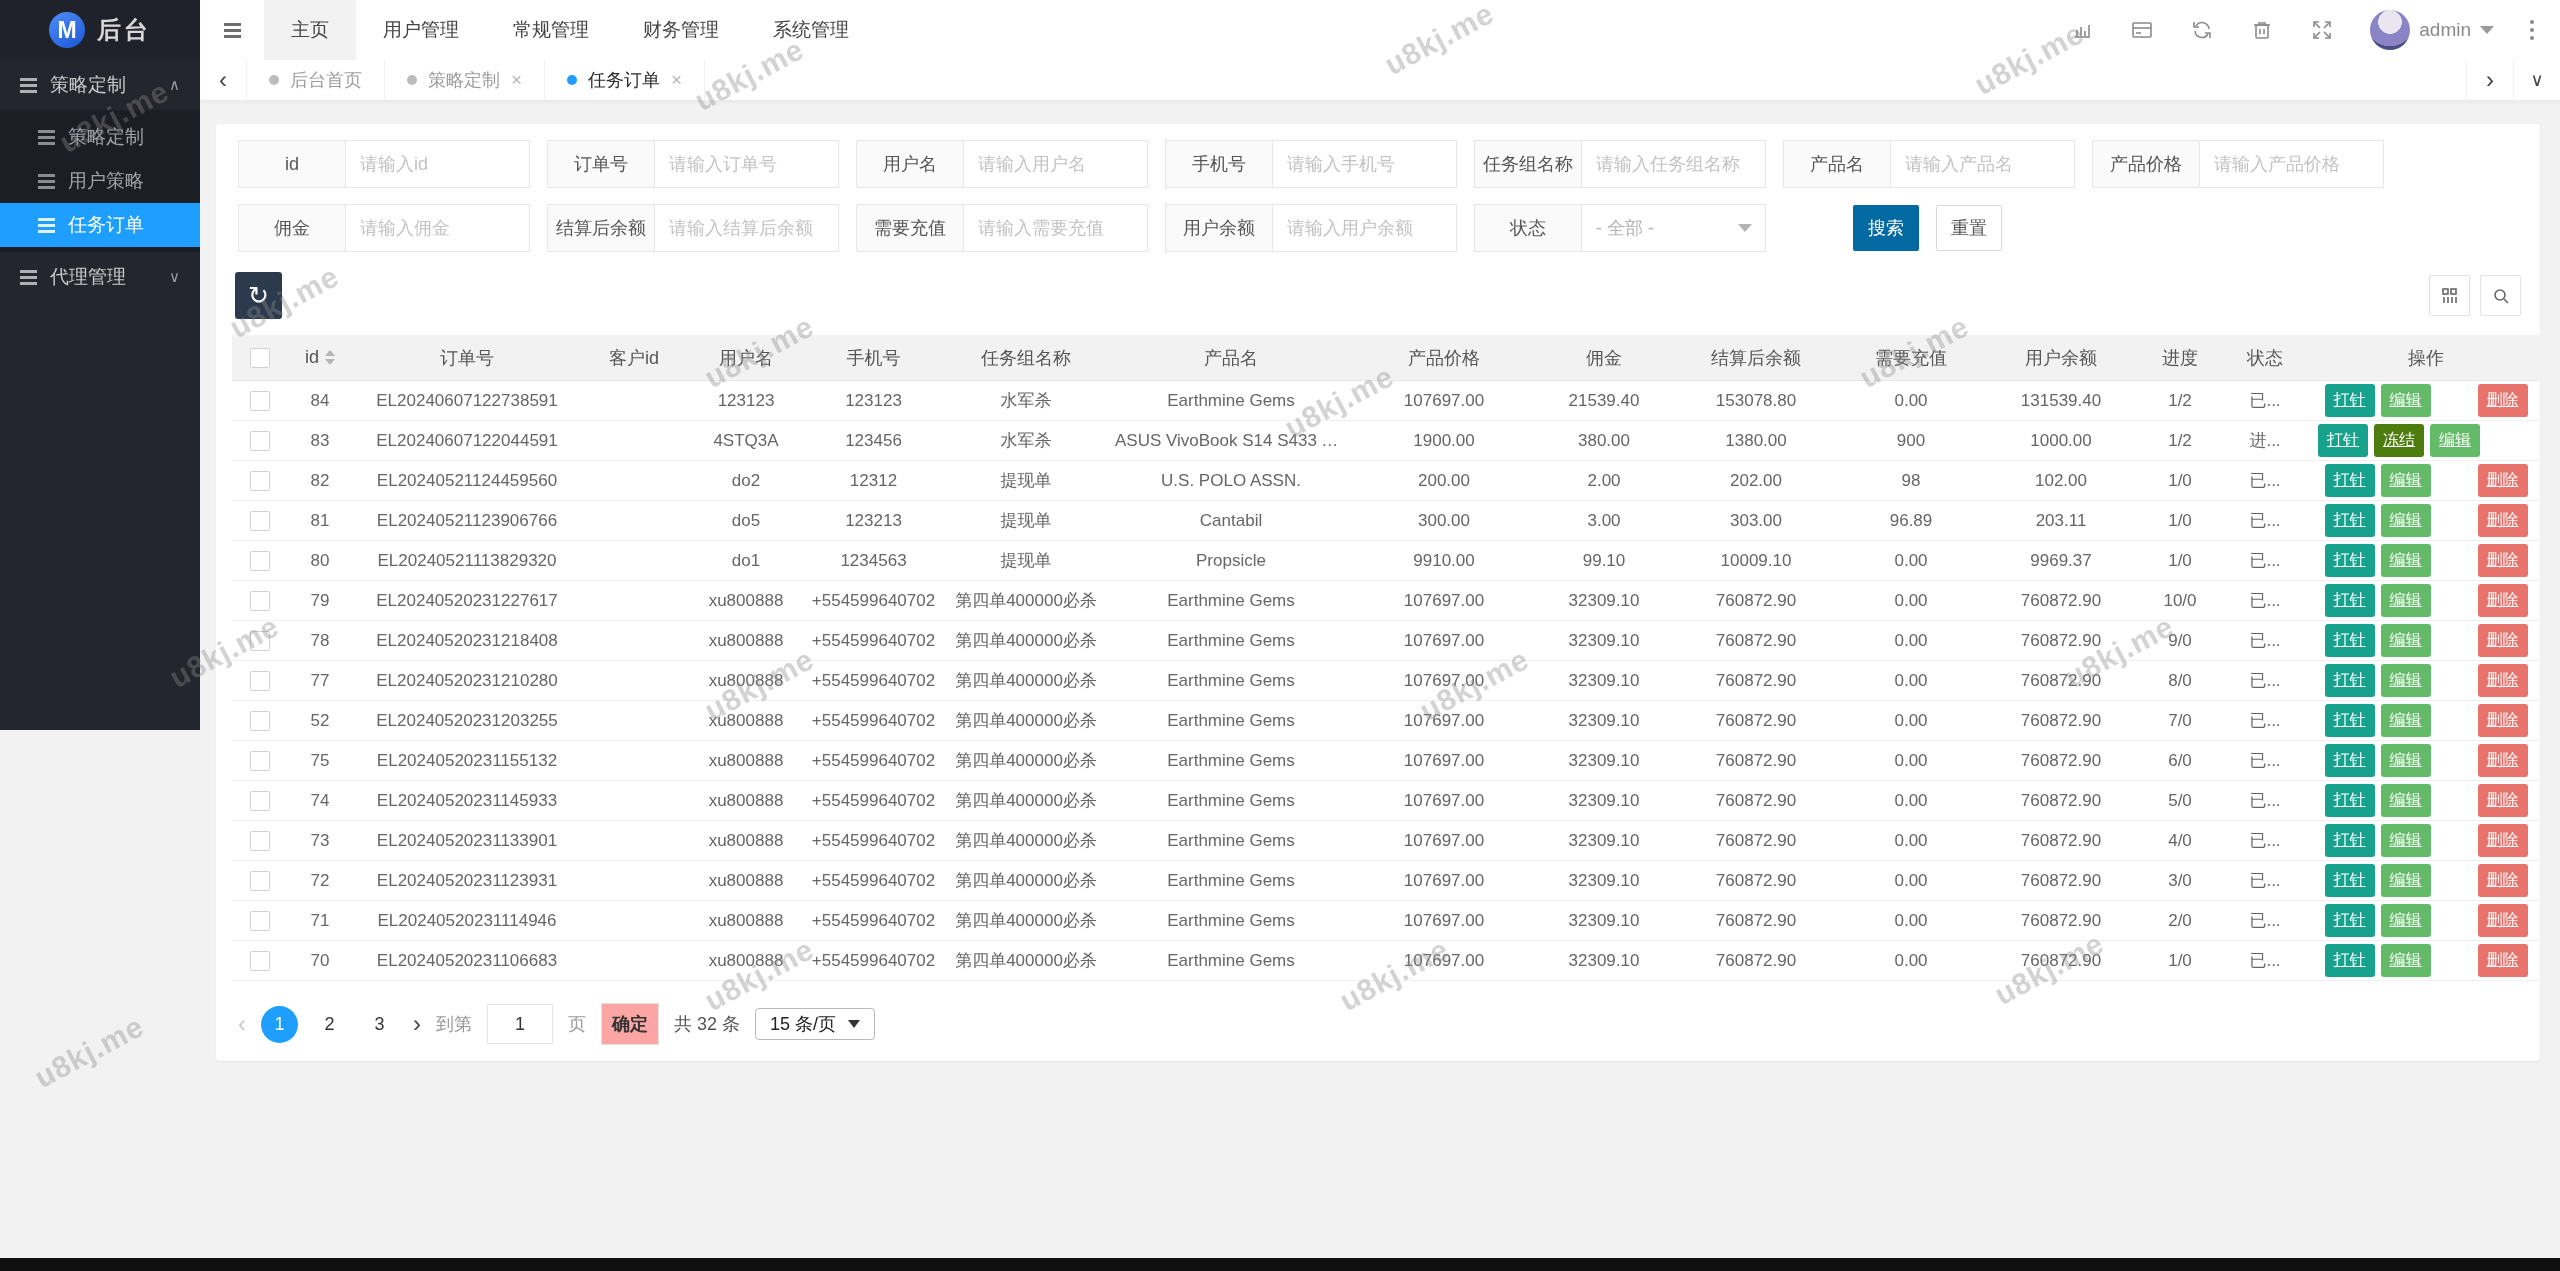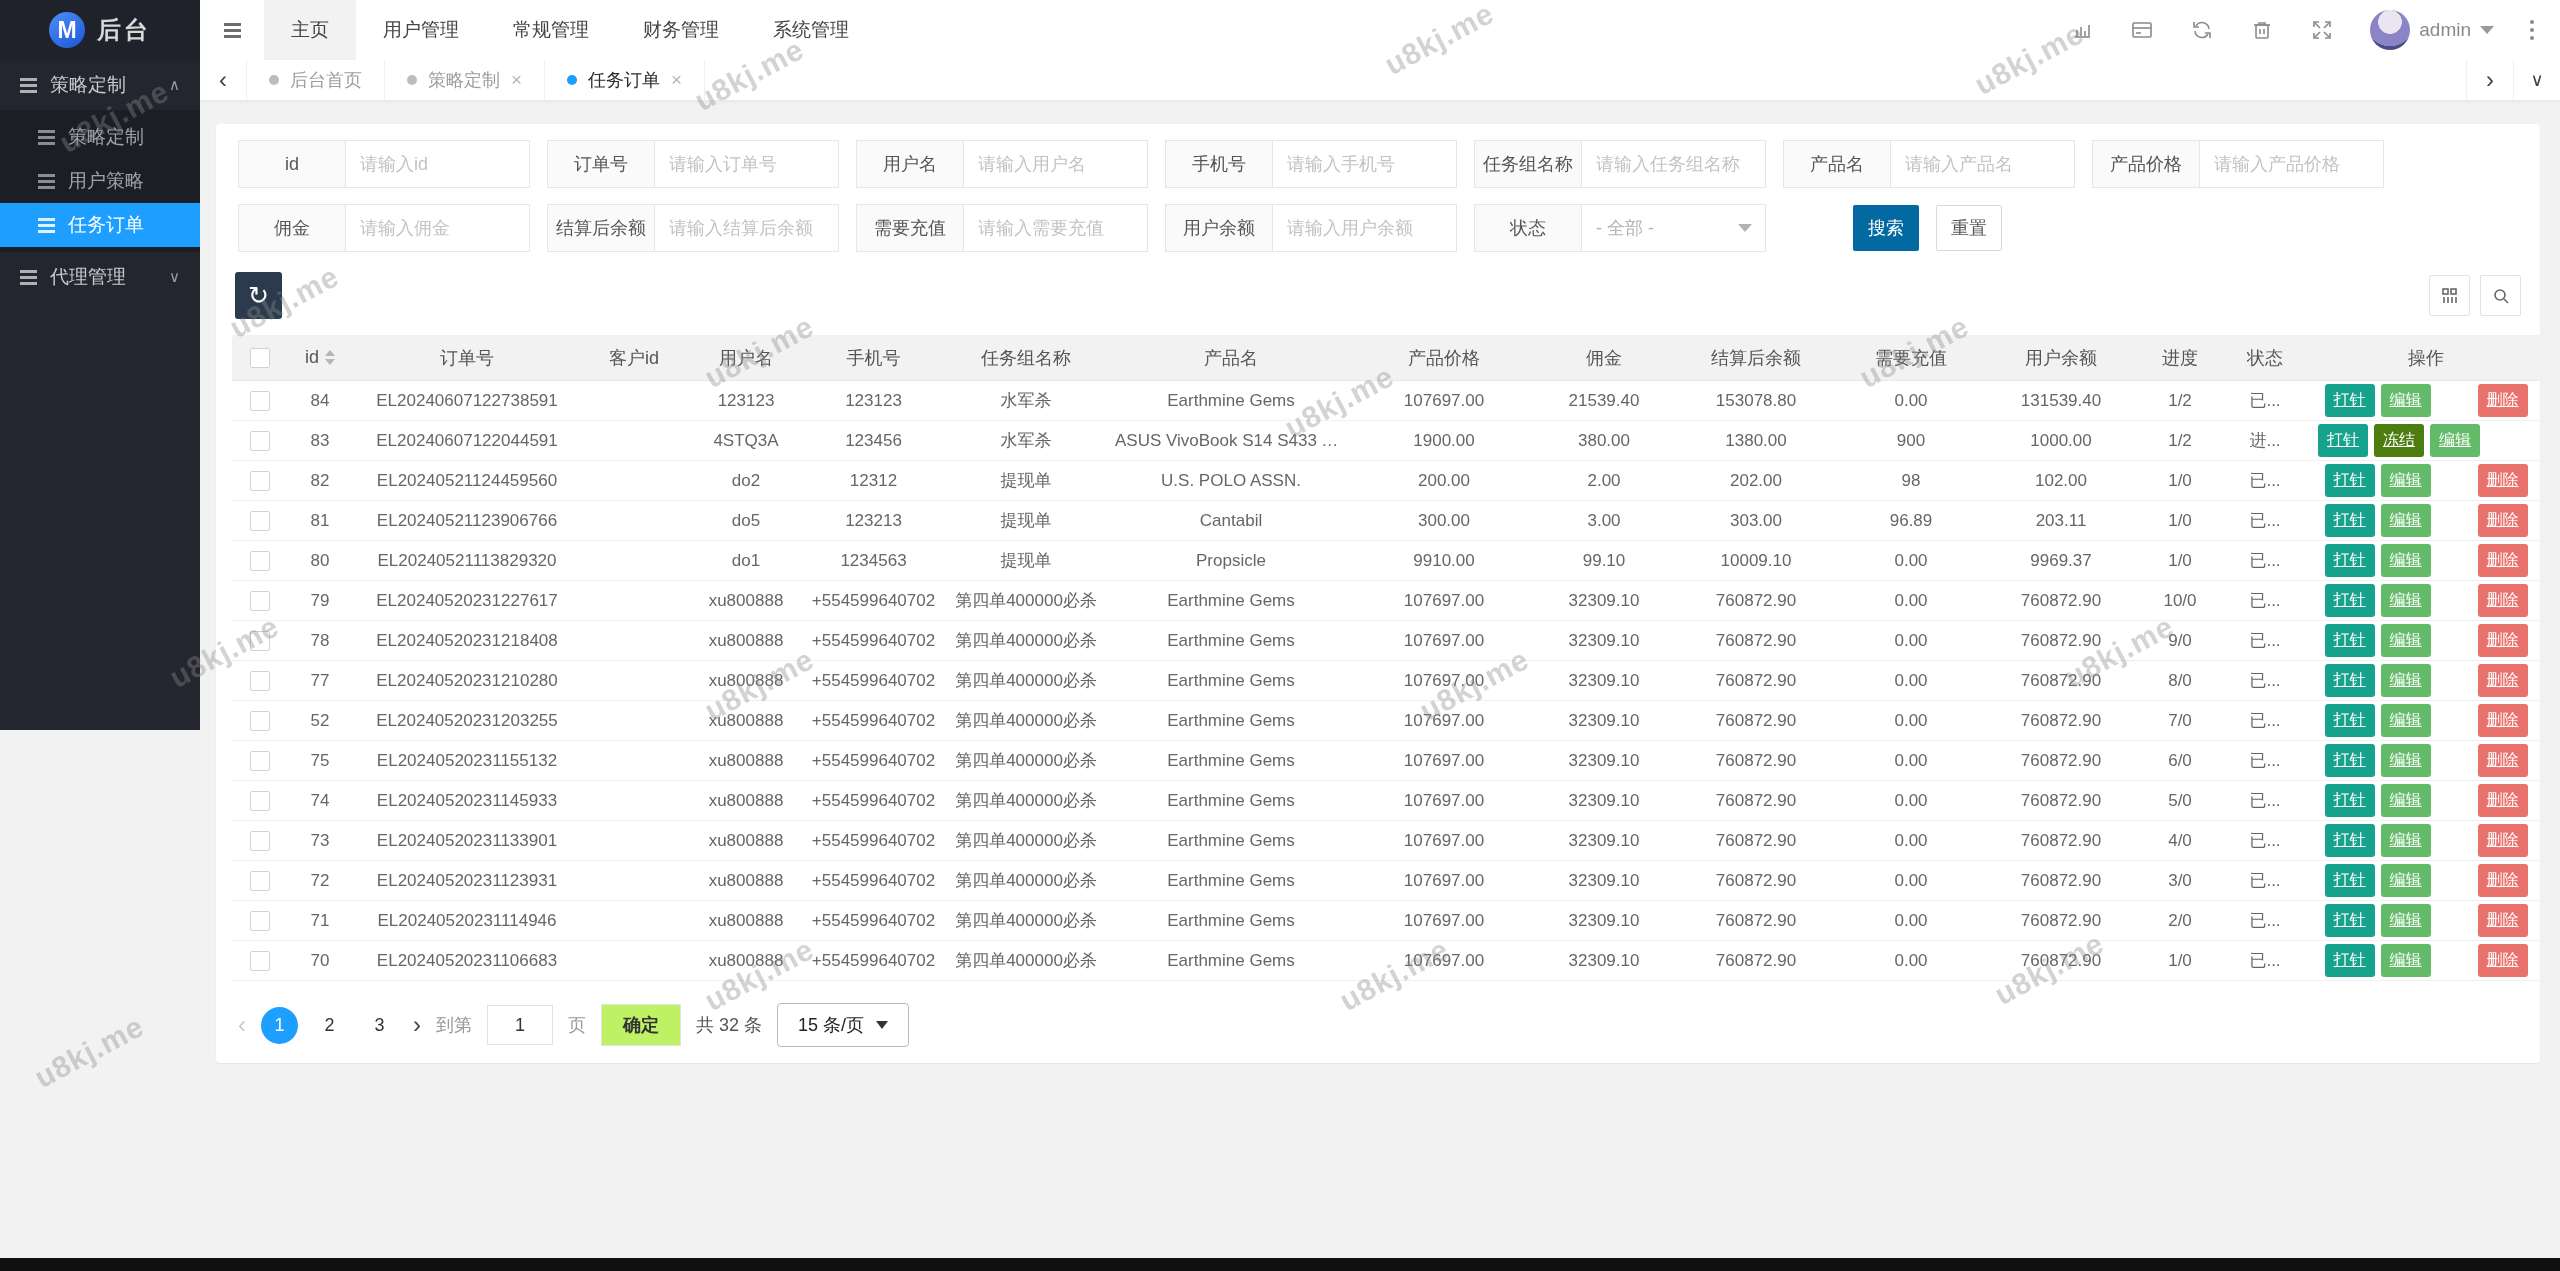--- a/index.html
+++ b/index.html
@@ -86,23 +86,23 @@
   .act-green{background:#63ba69;}
   .act-red{background:#e8736c;margin-left:44px;}
   
   .pager{display:flex;align-items:center;gap:15px;margin-top:22px;padding-left:6px;font-size:18px;color:#666;}
   .pg{min-width:37px;height:37px;border-radius:50%;display:flex;align-items:center;justify-content:center;color:#333;cursor:pointer;}
   .pg.active{background:#1e9fff;color:#fff;}
   .pg-prev{color:#c9c9c9;font-size:24px;cursor:default;}
   .pg-next{color:#444;font-size:24px;cursor:pointer;}
   .goto-label,.page-label{color:#999;}
   .goto-input{width:66px;height:40px;border:1px solid #e2e2e2;text-align:center;font-size:18px;color:#333;outline:none;box-sizing:border-box;}
-  .confirm{height:42px;padding:0 21px;border:1px solid #e2e2e2;background:#bef264;font-weight:bold;font-size:18px;color:#333;cursor:pointer;}
+  .confirm{height:42px;padding:0 10px;border:1px solid #e2e2e2;background:#fca5a5;font-weight:bold;font-size:18px;color:#333;cursor:pointer;}
   .total{color:#555;}
-  .perpage{height:44px;border:1px solid #b9b9b9;border-radius:4px;padding:0 20px;display:flex;align-items:center;gap:12px;
+  .perpage{height:32px;border:1px solid #b9b9b9;border-radius:4px;padding:0 14px;display:flex;align-items:center;gap:12px;
            font-size:18px;color:#222;cursor:pointer;box-sizing:border-box;background:#fff;}
   .perpage .pp-caret{width:0;height:0;border-left:6px solid transparent;border-right:6px solid transparent;border-top:8px solid #333;}
   
   .wm{position:absolute;color:rgba(140,140,140,.38);font-size:30px;font-weight:bold;transform:rotate(-28deg);
       z-index:9;pointer-events:none;letter-spacing:1px;}
   .footer-strip{position:absolute;bottom:0;left:0;width:2560px;height:13px;background:#101010;z-index:6;}
 </style>
 </head>
 <body>
 

